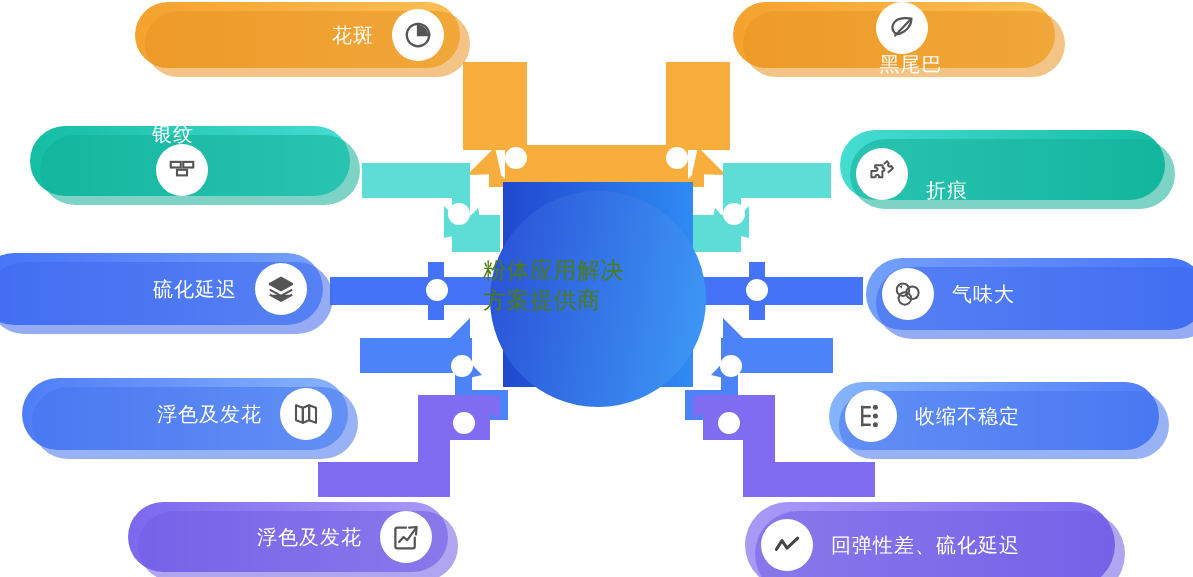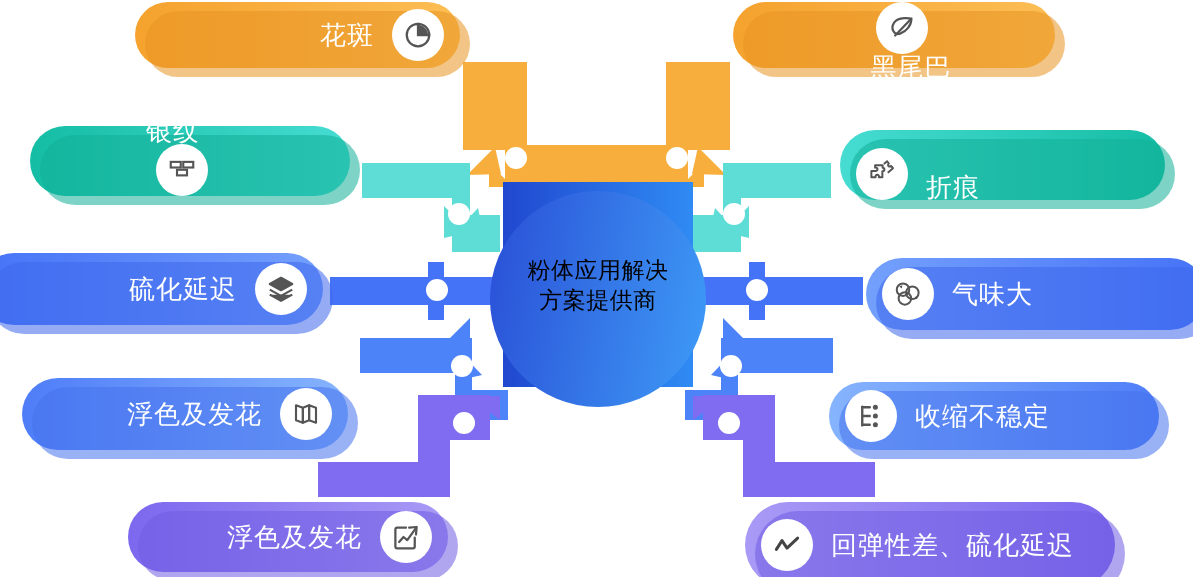--- a/index.html
+++ b/index.html
@@ -29,24 +29,25 @@
   }
   .pill .pill-shadow{
     position:absolute;
     left:10px;top:9px;right:-10px;bottom:-9px;
     border-radius:999px;
     opacity:.55;
     z-index:-1;
   }
   .pill-label{
     color:#ffffff;
-    font-size:26px;
+    font-size:20px;
     letter-spacing:1px;
     white-space:nowrap;
     line-height:1;
+    font-family:Liberation Serif, serif;
   }
   .badge{
     width:52px;height:52px;
     border-radius:50%;
     background:#ffffff;
     display:flex;align-items:center;justify-content:center;
     flex:0 0 auto;
   }
   .badge svg{display:block;}
 
@@ -92,22 +93,21 @@
     position:absolute;
     left:-13px;top:9px;
     width:216px;height:216px;
     border-radius:50%;
     background:linear-gradient(100deg,#2A4FD6 0%,#3E9BF7 100%);
   }
   #hub-text{
     position:absolute;
     left:-20px;right:-20px;top:50%;
     transform:translateY(-50%);
-    text-align:center;
-    color:#000000;
+    color:#4d7c0f;
     font-size:23px;
     line-height:1.32;
     letter-spacing:.5px;
     z-index:3;
   }
 </style>
 </head>
 <body>
 
 <div id="stage">

